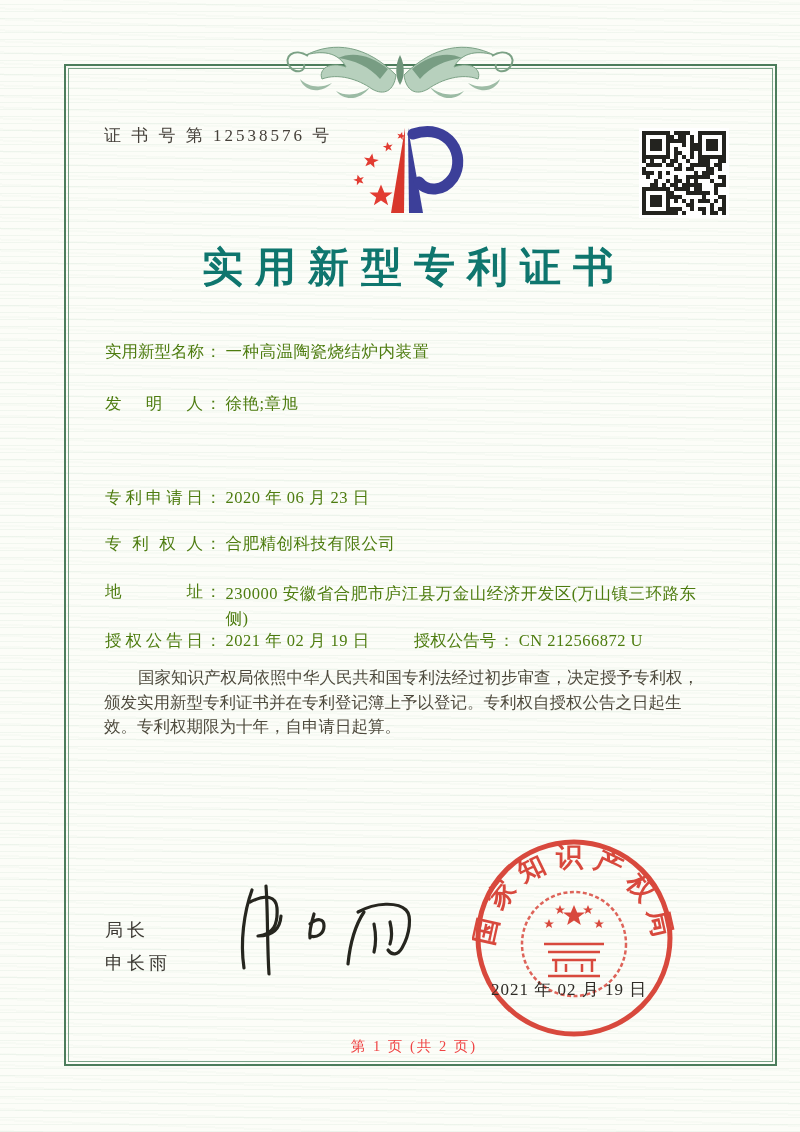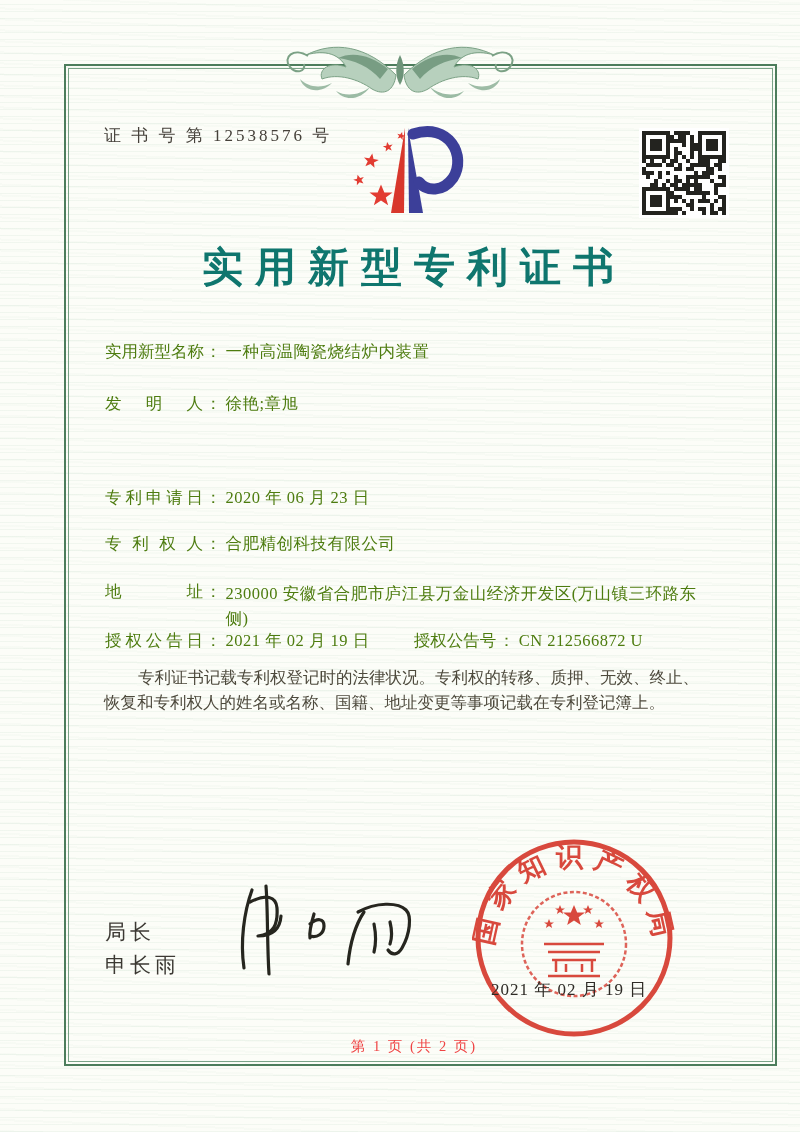--- a/index.html
+++ b/index.html
@@ -36,21 +36,21 @@
   .flabel{display:inline-block;width:98px;text-align:justify;text-align-last:justify;}
   .colon{display:inline-block;margin:0 4px 0 2px;}
   .fvalue{letter-spacing:0.5px;}
   .fvalue.wrap{display:inline-block;vertical-align:top;white-space:normal;width:478px;line-height:25px;}
   .gap2{display:inline-block;width:44px;}
   
   .paras{position:absolute;left:104px;top:666px;width:602px;font-size:16.5px;
     line-height:24.5px;color:#4e4a3d;}
   .paras p{margin:0;text-indent:34px;}
   
-  .director{position:absolute;left:105px;font-size:21px;letter-spacing:4px;color:#3c3933;font-family:Liberation Mono, monospace;}
+  .director{position:absolute;left:105px;font-size:18px;letter-spacing:4px;color:#3c3933;font-family:Liberation Mono, monospace;}
   .sig{position:absolute;left:214px;top:872px;width:205px;height:110px;}
   .seal{position:absolute;left:472px;top:836px;width:204px;height:204px;opacity:0.92;}
   .sealdate{position:absolute;left:491px;top:978px;font-size:17px;letter-spacing:1px;
     color:#2e2b26;z-index:5;}
   .pageno{position:absolute;left:0;right:0;top:1037px;text-align:center;
     font-size:14.5px;letter-spacing:2px;color:#ef4444;}
   .backnote{position:absolute;left:0;right:0;top:1083px;text-align:center;
     font-size:15.5px;letter-spacing:3px;color:#55503f;font-style:italic;}
 </style>
 </head>
@@ -553,21 +553,21 @@
     <span class="flabel">专利权人</span><span class="colon">：</span><span class="fvalue">合肥精创科技有限公司</span>
   </div>
   <div class="row" style="top:581px">
     <span class="flabel">地址</span><span class="colon">：</span><span class="fvalue wrap">230000 安徽省合肥市庐江县万金山经济开发区(万山镇三环路东侧)</span>
   </div>
   <div class="row" style="top:630px">
     <span class="flabel">授权公告日</span><span class="colon">：</span><span class="fvalue">2021 年 02 月 19 日</span><span class="gap2"></span><span>授权公告号</span><span class="colon">：</span><span class="fvalue">CN 212566872 U</span>
   </div>
 
   <div class="paras">
-    <p>专利证书记载专利权登记时的法律状况。专利权的转移、质押、无效、终止、恢复和专利权人的姓名或名称、国籍、地址变更等事项记载在专利登记簿上。</p>
+    <p>国家知识产权局依照中华人民共和国专利法经过初步审查，决定授予专利权，颁发实用新型专利证书并在专利登记簿上予以登记。专利权自授权公告之日起生效。专利权期限为十年，自申请日起算。</p>
   </div>
 
   <div class="director" style="top:918px">局长</div>
   <div class="director" style="top:951px">申长雨</div>
 
   <svg class="sig" viewBox="0 0 205 110" xmlns="http://www.w3.org/2000/svg">
     <g fill="none" stroke="#26261f" stroke-width="3.2" stroke-linecap="round" stroke-linejoin="round">
       <path d="M38,18 C30,40 26,70 30,96"></path>
       <path d="M36,30 C52,22 62,24 63,36 C64,52 60,62 44,64 C58,64 66,58 67,44"></path>
       <path d="M52,14 C54,40 53,72 55,102"></path>

